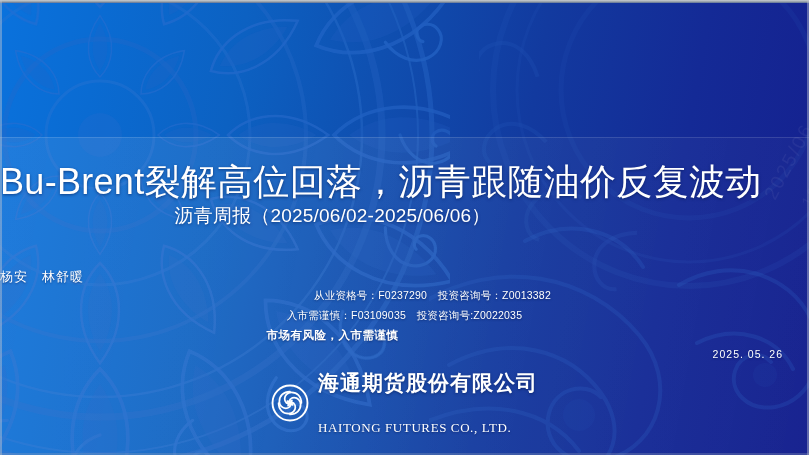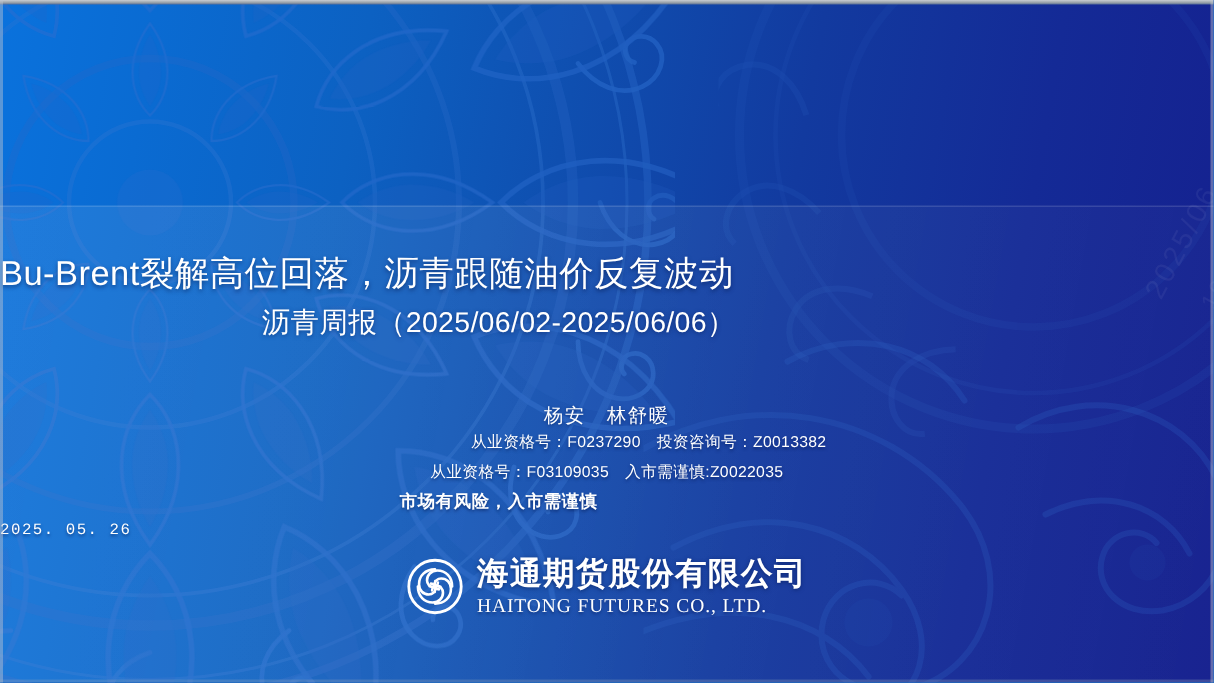--- a/index.html
+++ b/index.html
@@ -84,70 +84,69 @@
   .band-edge{
     position:absolute;left:0;top:137px;width:809px;height:1px;z-index:5;
     background:rgba(255,255,255,.13);pointer-events:none;
   }
 
   
   .content{position:relative;z-index:10;width:809px;height:455px;}
 
   .title{
     position:absolute;left:0;top:165px;width:658px;
-    color:#ffffff;
-    font-size:23px;line-height:34px;font-weight:400;
+    text-align:center;color:#ffffff;
+    font-size:36px;line-height:34px;font-weight:400;
     letter-spacing:.3px;
     text-shadow:0 1px 3px rgba(0,18,70,.55);
     white-space:nowrap;
   }
   .subtitle{
     position:absolute;left:0;top:203px;width:665px;
     text-align:center;color:#ffffff;
     font-size:19px;line-height:26px;font-weight:400;
     letter-spacing:.2px;
     text-shadow:0 1px 3px rgba(0,18,70,.5);
     white-space:nowrap;
   }
   .authors{
     position:absolute;left:0;top:268px;width:809px;
-    text-align:center;color:#ffffff;
+    text-align:left;color:#ffffff;
     font-size:13px;line-height:18px;letter-spacing:1px;
     text-shadow:0 1px 2px rgba(0,18,70,.5);
   }
   .cred{
     position:absolute;left:0;width:809px;
     text-align:center;color:#ffffff;
     font-size:10.5px;line-height:15px;letter-spacing:.2px;
     text-shadow:0 1px 2px rgba(0,18,70,.5);
   }
   .cred.c1{top:288px;padding-left:28px;}
   .cred.c2{top:308px;}
   .risk{
     position:absolute;left:0;top:327px;width:665px;
     text-align:center;color:#ffffff;
     font-size:11.5px;line-height:16px;letter-spacing:.5px;font-weight:700;
     text-shadow:0 1px 2px rgba(0,18,70,.5);
   }
   .date{
     position:absolute;left:0;top:347px;width:783px;
-    text-align:left;color:#ffffff;
+    text-align:right;color:#ffffff;
     font-size:10.5px;line-height:15px;letter-spacing:1px;
     text-shadow:0 1px 2px rgba(0,18,70,.5);
-    font-family:Liberation Mono, monospace;
   }
 
   
   .logo-wrap{
     position:absolute;left:0;top:372px;width:809px;
     display:flex;align-items:center;justify-content:center;gap:9px;
   }
   .logo-mark{width:38px;height:38px;flex:0 0 38px;}
   .logo-mark svg{width:100%;height:100%;display:block;}
-  .logo-text{display:flex;flex-direction:column;line-height:1;}
+  .logo-text{display:flex;flex-direction:column;line-height:1;gap:24px;}
   .logo-cn{
     color:#ffffff;font-size:21px;font-weight:700;letter-spacing:1px;
     text-shadow:0 1px 3px rgba(0,18,70,.55);
     white-space:nowrap;
   }
   .logo-en{
     color:#ffffff;font-size:13px;font-weight:400;letter-spacing:.6px;
     margin-top:4px;white-space:nowrap;
     text-shadow:0 1px 2px rgba(0,18,70,.5);
     font-family:Liberation Serif, serif;
@@ -428,21 +427,21 @@
 
   <div class="content">
 
     <div class="title">Bu-Brent裂解高位回落，沥青跟随油价反复波动</div>
 
     <div class="subtitle">沥青周报（2025/06/02-2025/06/06）</div>
 
     <div class="authors">杨安　林舒暖</div>
 
     <div class="cred c1">从业资格号：F0237290　投资咨询号：Z0013382</div>
-    <div class="cred c2">从业资格号：F03109035　入市需谨慎:Z0022035</div>
+    <div class="cred c2">入市需谨慎：F03109035　投资咨询号:Z0022035</div>
 
     <div class="risk">市场有风险，入市需谨慎</div>
 
     <div class="date">2025. 05. 26</div>
 
     <div class="logo-wrap">
       <div class="logo-mark">
         <svg viewBox="0 0 100 100" xmlns="http://www.w3.org/2000/svg">
           <circle cx="50" cy="50" r="46" fill="none" stroke="#ffffff" stroke-width="5"></circle>
           <g fill="none" stroke="#ffffff" stroke-width="4.6" stroke-linecap="round">

